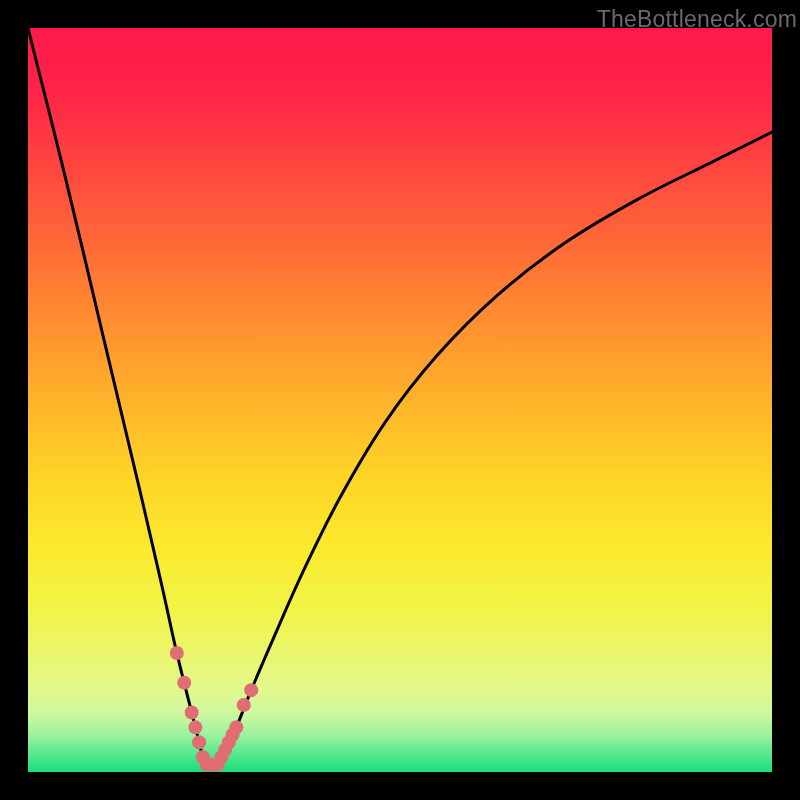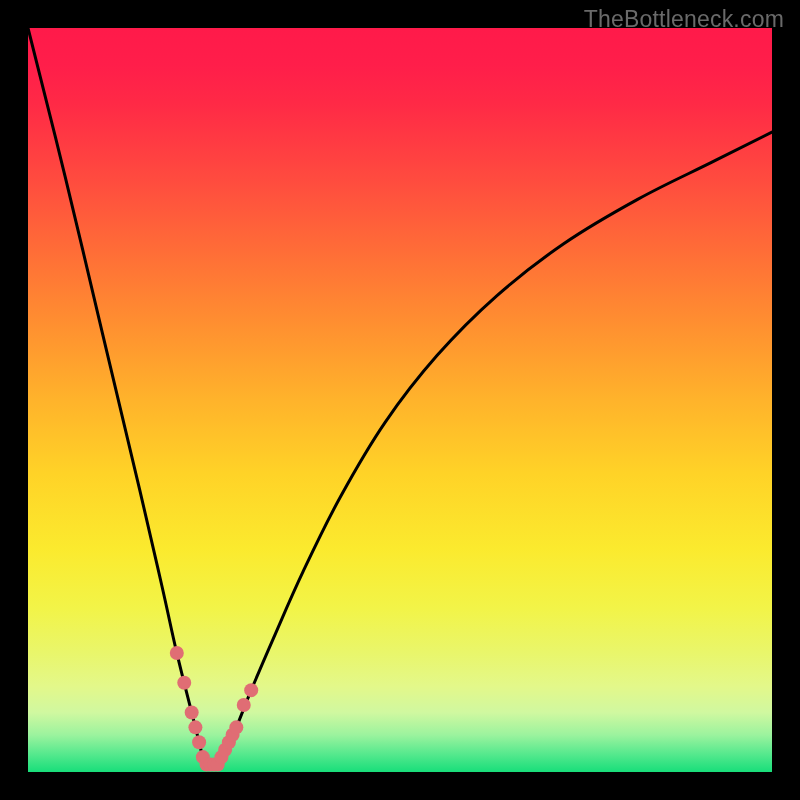--- a/index.html
+++ b/index.html
@@ -13,21 +13,21 @@
   }
   .frame {
     position: relative;
     width: 800px;
     height: 800px;
     background: #000;
   }
   .watermark {
     position: absolute;
     top: 6px;
-    right: 16px;
+    right: 3px;
     color: #6a6a6a;
     font-size: 23px;
     font-weight: 400;
     letter-spacing: 0.2px;
     z-index: 20;
     user-select: none;
   }
   .plot {
     position: absolute;
     left: 28px;

